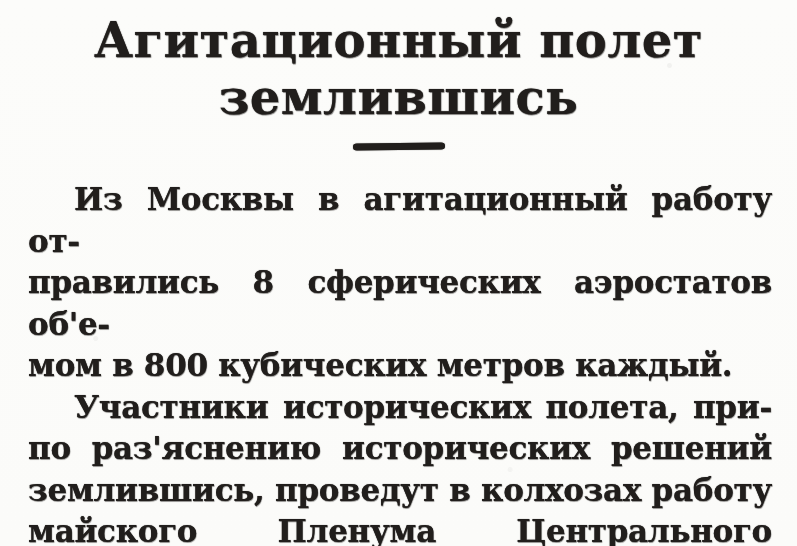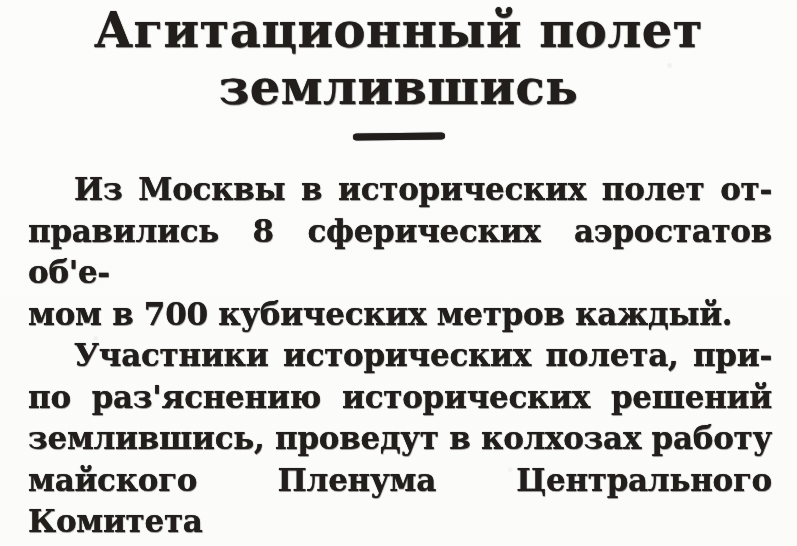--- a/index.html
+++ b/index.html
@@ -14,21 +14,21 @@
     box-sizing: border-box;
     background:
       radial-gradient(circle at 84% 12%, rgba(120,120,118,0.08) 0 2px, transparent 3px),
       radial-gradient(circle at 12% 62%, rgba(120,120,118,0.07) 0 2px, transparent 3px),
       radial-gradient(circle at 64% 86%, rgba(120,120,118,0.06) 0 2px, transparent 3px),
       linear-gradient(#fcfcfa, #fbfbf9);
     color: #211e1c;
     font-family: "DejaVu Serif", "Liberation Serif", serif;
     font-weight: bold;
     overflow: hidden;
-    padding-top: 2px;
+    padding-top: 12px;
   }
   .headline {
     text-align: center;
     font-size: 48px;
     line-height: 57px;
     letter-spacing: 0.5px;
     text-shadow: 0 0 1px rgba(25,22,20,0.85), 0.6px 0.6px 0.8px rgba(25,22,20,0.45);
   }
   .divider {
     width: 92px;
@@ -64,23 +64,23 @@
 <div class="sheet">
 
   <div class="headline">
     <div>Агитационный полет</div>
     <div>землившись</div>
   </div>
 
   <div class="divider"></div>
 
   <div class="body-text">
-    <div class="line justify indent">Из Москвы  в  исторических  полет от-</div>
+    <div class="line justify indent">Из Москвы  в  агитационный  работу от-</div>
     <div class="line justify">правились 8 сферических аэростатов об'е-</div>
-    <div class="line">мом в 700 кубических метров каждый.</div>
+    <div class="line">мом в 800 кубических метров каждый.</div>
     <div class="line justify indent">Участники исторических  полета, при-</div>
     <div class="line justify">по  раз'яснению  исторических  решений</div>
     <div class="line justify">землившись,  проведут в колхозах  работу</div>
     <div class="line justify">майского Пленума Центрального Комитета</div>
 
   </div>
 
 </div>
 
 </body></html>

